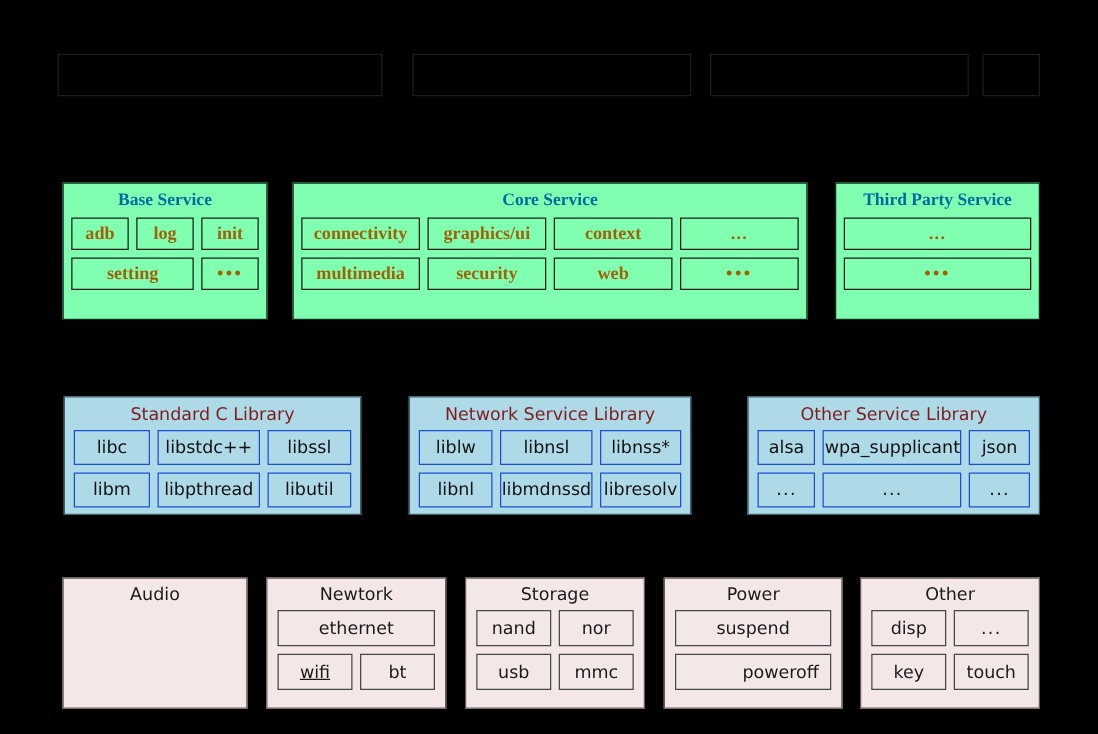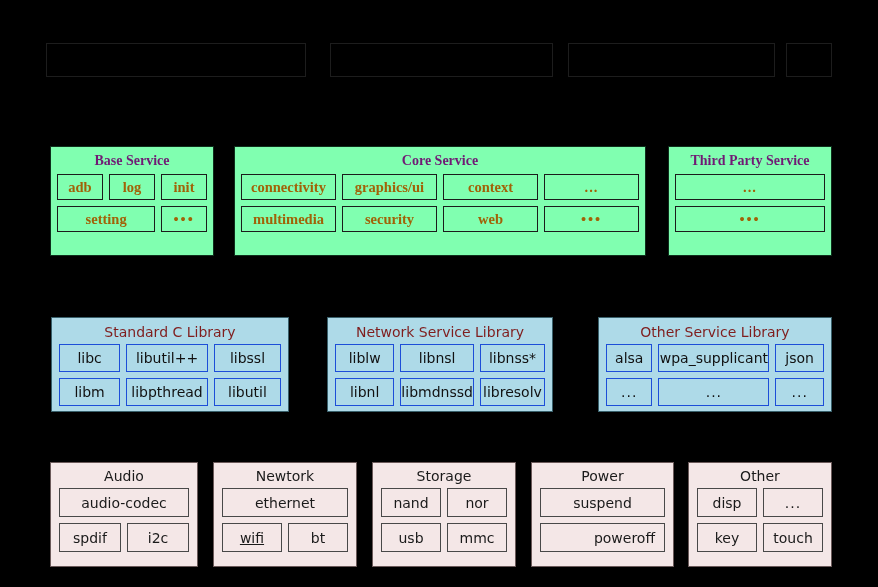--- a/index.html
+++ b/index.html
@@ -61,21 +61,21 @@
 
   
   .panel.green {
     background: #80FFB0;
     border: 1px solid #0f2f1c;
   }
   .panel.green .panel-title {
     font-family: "Liberation Serif", serif;
     font-weight: bold;
     font-size: 14px;
-    color: #701a75;
+    color: #0369a1;
     padding-top: 7px;
     padding-bottom: 6px;
   }
   .panel.green .cell {
     background: #80FFB0;
     border: 1px solid #1b1b1b;
     font-family: "Liberation Serif", serif;
     font-weight: bold;
     font-size: 14.5px;
     color: #a16207;
@@ -188,21 +188,21 @@
           </div>
         </div>
       </div>
     </div>
   <div id="library-layer">
       <div class="panel blue" style="left: 51px; top: 317px; width: 238px; height: 95px;">
         <div class="panel-title">Standard C Library</div>
         <div class="panel-rows">
           <div class="panel-row">
             <div class="cell" style="flex: 1 1 0px;">libc</div>
-            <div class="cell" style="flex: 1.35 1 0px;">libutil++</div>
+            <div class="cell" style="flex: 1.35 1 0px;">libstdc++</div>
             <div class="cell" style="flex: 1.1 1 0px;">libssl</div>
           </div>
           <div class="panel-row">
             <div class="cell" style="flex: 1 1 0px;">libm</div>
             <div class="cell" style="flex: 1.35 1 0px;">libpthread</div>
             <div class="cell" style="flex: 1.1 1 0px;">libutil</div>
           </div>
         </div>
       </div>
       <div class="panel blue" style="left: 327px; top: 317px; width: 226px; height: 95px;">
@@ -232,29 +232,20 @@
             <div class="cell dots-sm" style="flex: 1 1 0px;">...</div>
             <div class="cell dots-sm" style="flex: 2.45 1 0px;">...</div>
             <div class="cell dots-sm" style="flex: 1.05 1 0px;">...</div>
           </div>
         </div>
       </div>
     </div>
   <div id="driver-layer">
       <div class="panel pink" style="left: 50px; top: 462px; width: 148px; height: 105px;">
         <div class="panel-title">Audio</div>
-        <div class="panel-rows">
-          <div class="panel-row">
-            <div class="cell" style="flex: 1 1 0px;">audio-codec</div>
-          </div>
-          <div class="panel-row">
-            <div class="cell" style="flex: 1 1 0px;">spdif</div>
-            <div class="cell" style="flex: 1 1 0px;">i2c</div>
-          </div>
-        </div>
       </div>
       <div class="panel pink" style="left: 213px; top: 462px; width: 144px; height: 105px;">
         <div class="panel-title">Newtork</div>
         <div class="panel-rows">
           <div class="panel-row">
             <div class="cell" style="flex: 1 1 0px;">ethernet</div>
           </div>
           <div class="panel-row">
             <div class="cell" style="flex: 1 1 0px; text-decoration: underline;">wifi</div>
             <div class="cell" style="flex: 1 1 0px;">bt</div>

